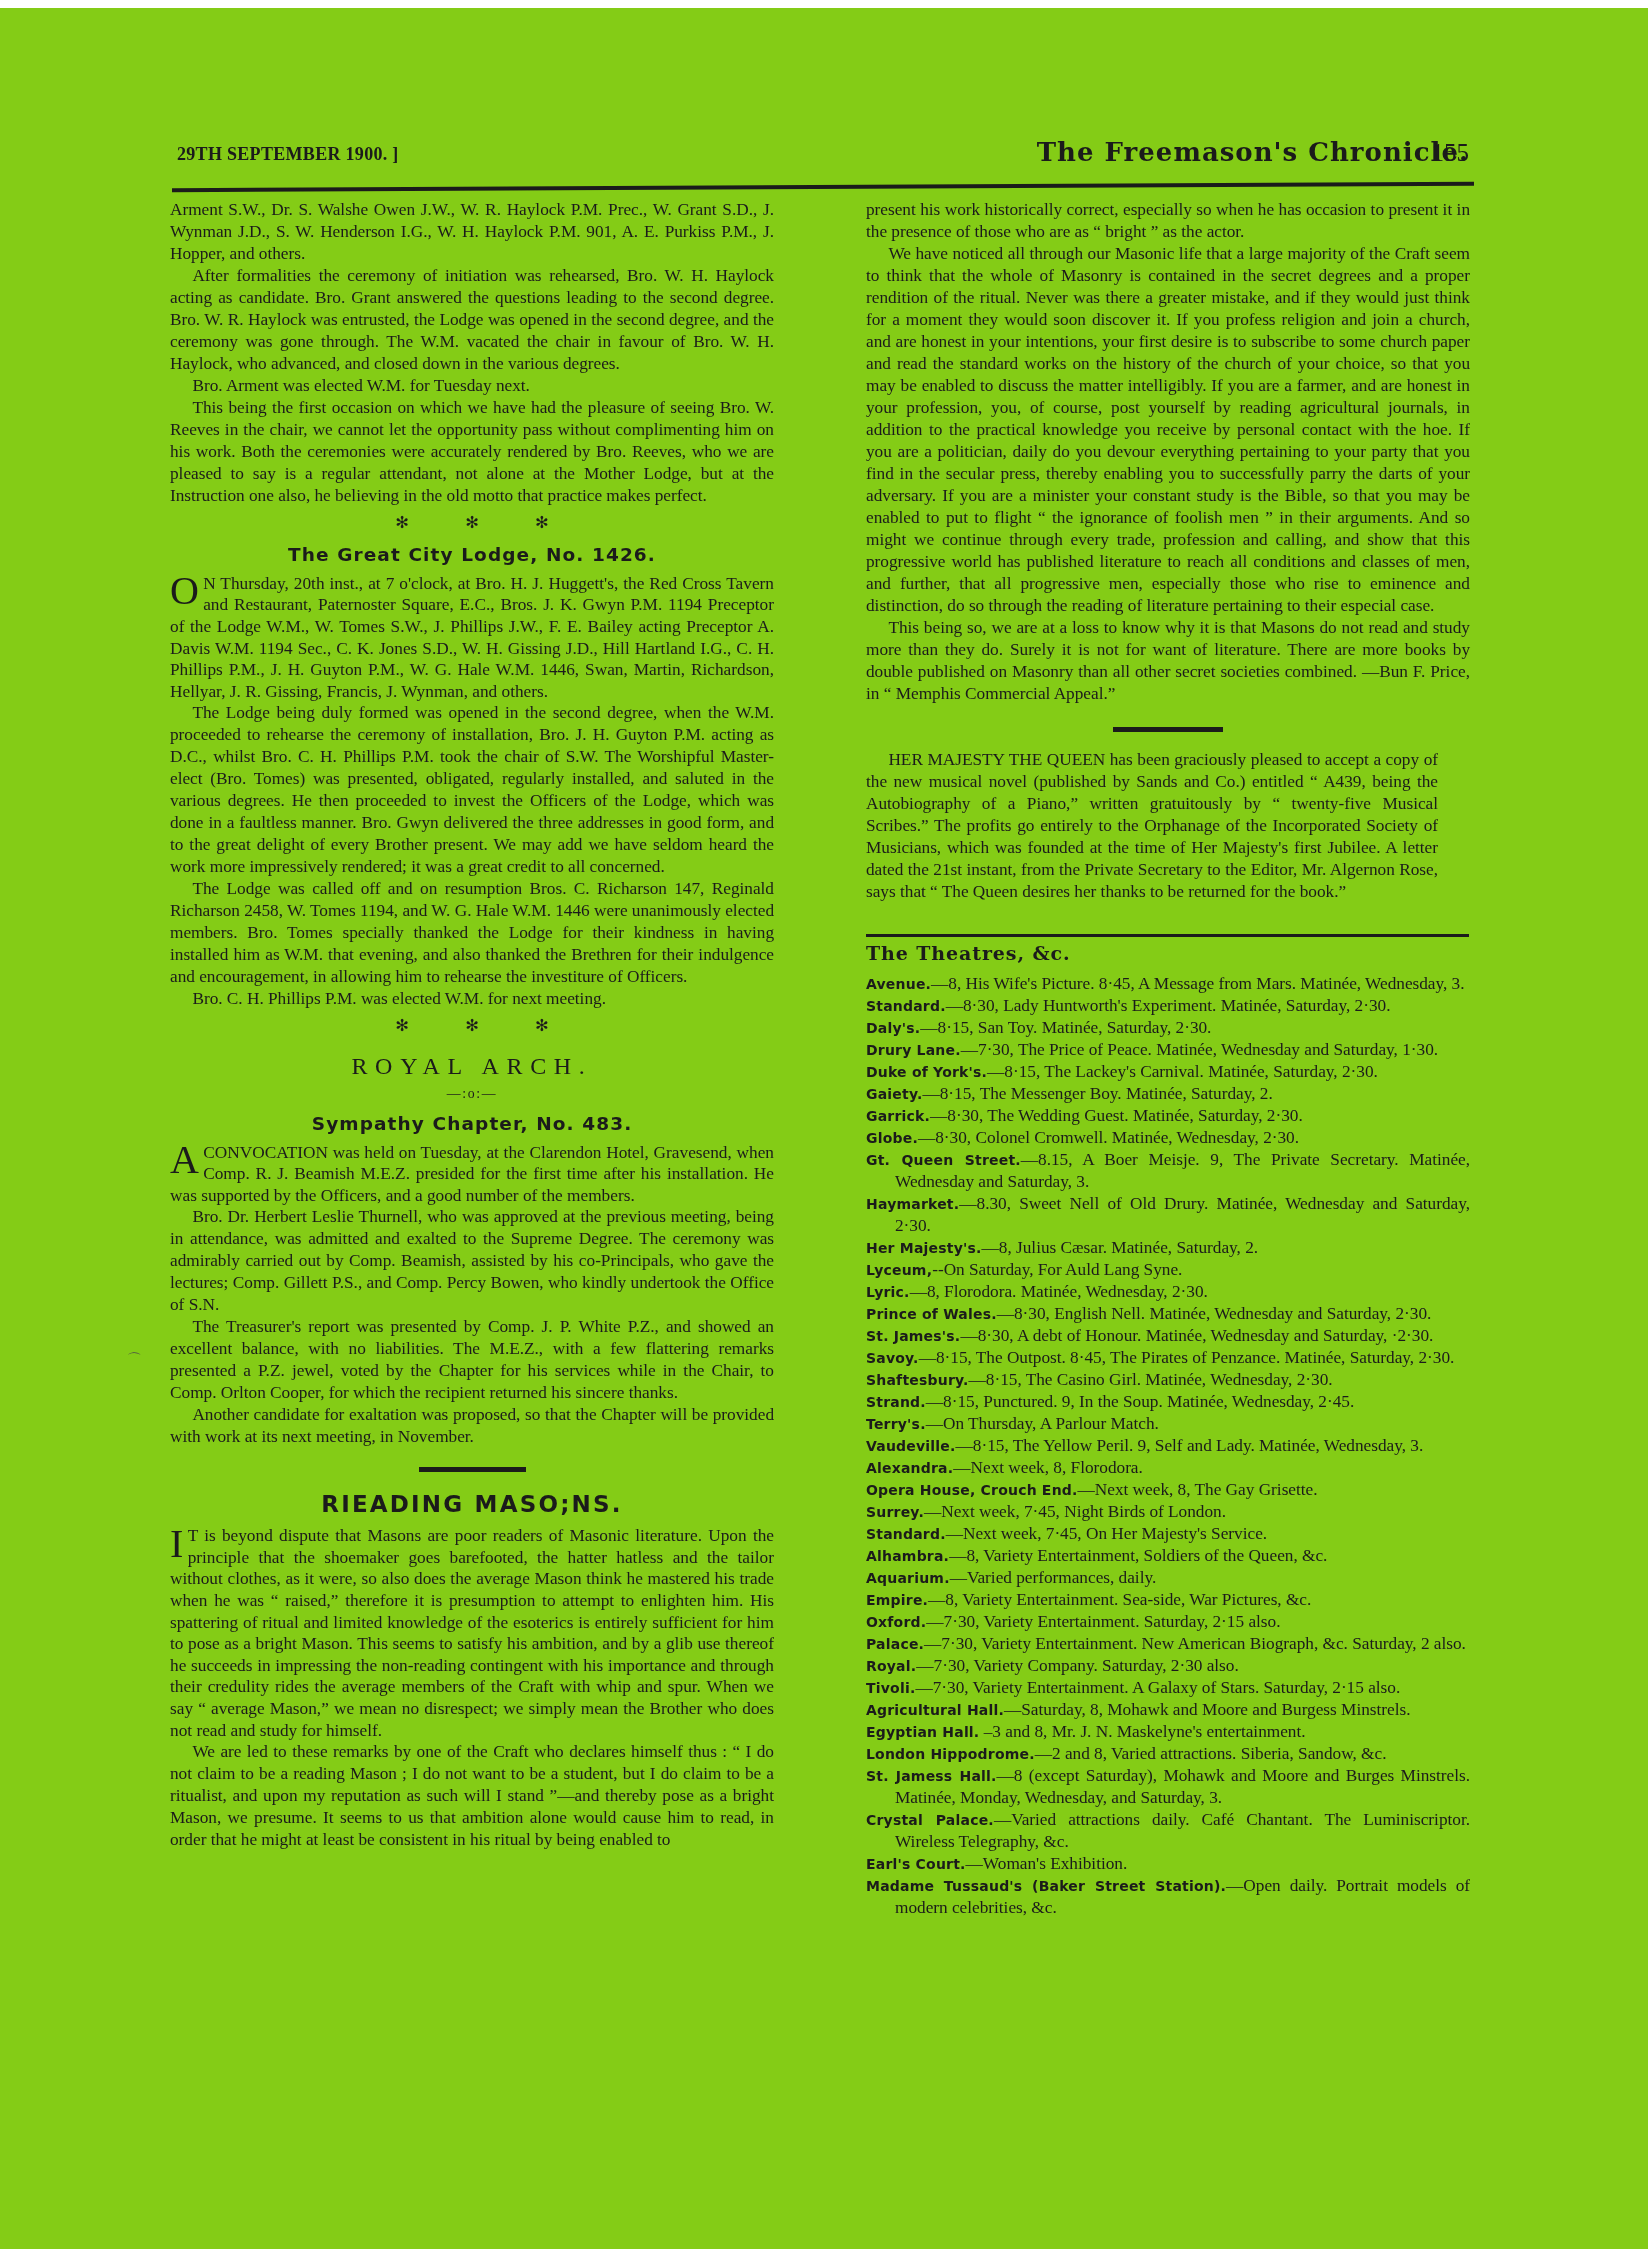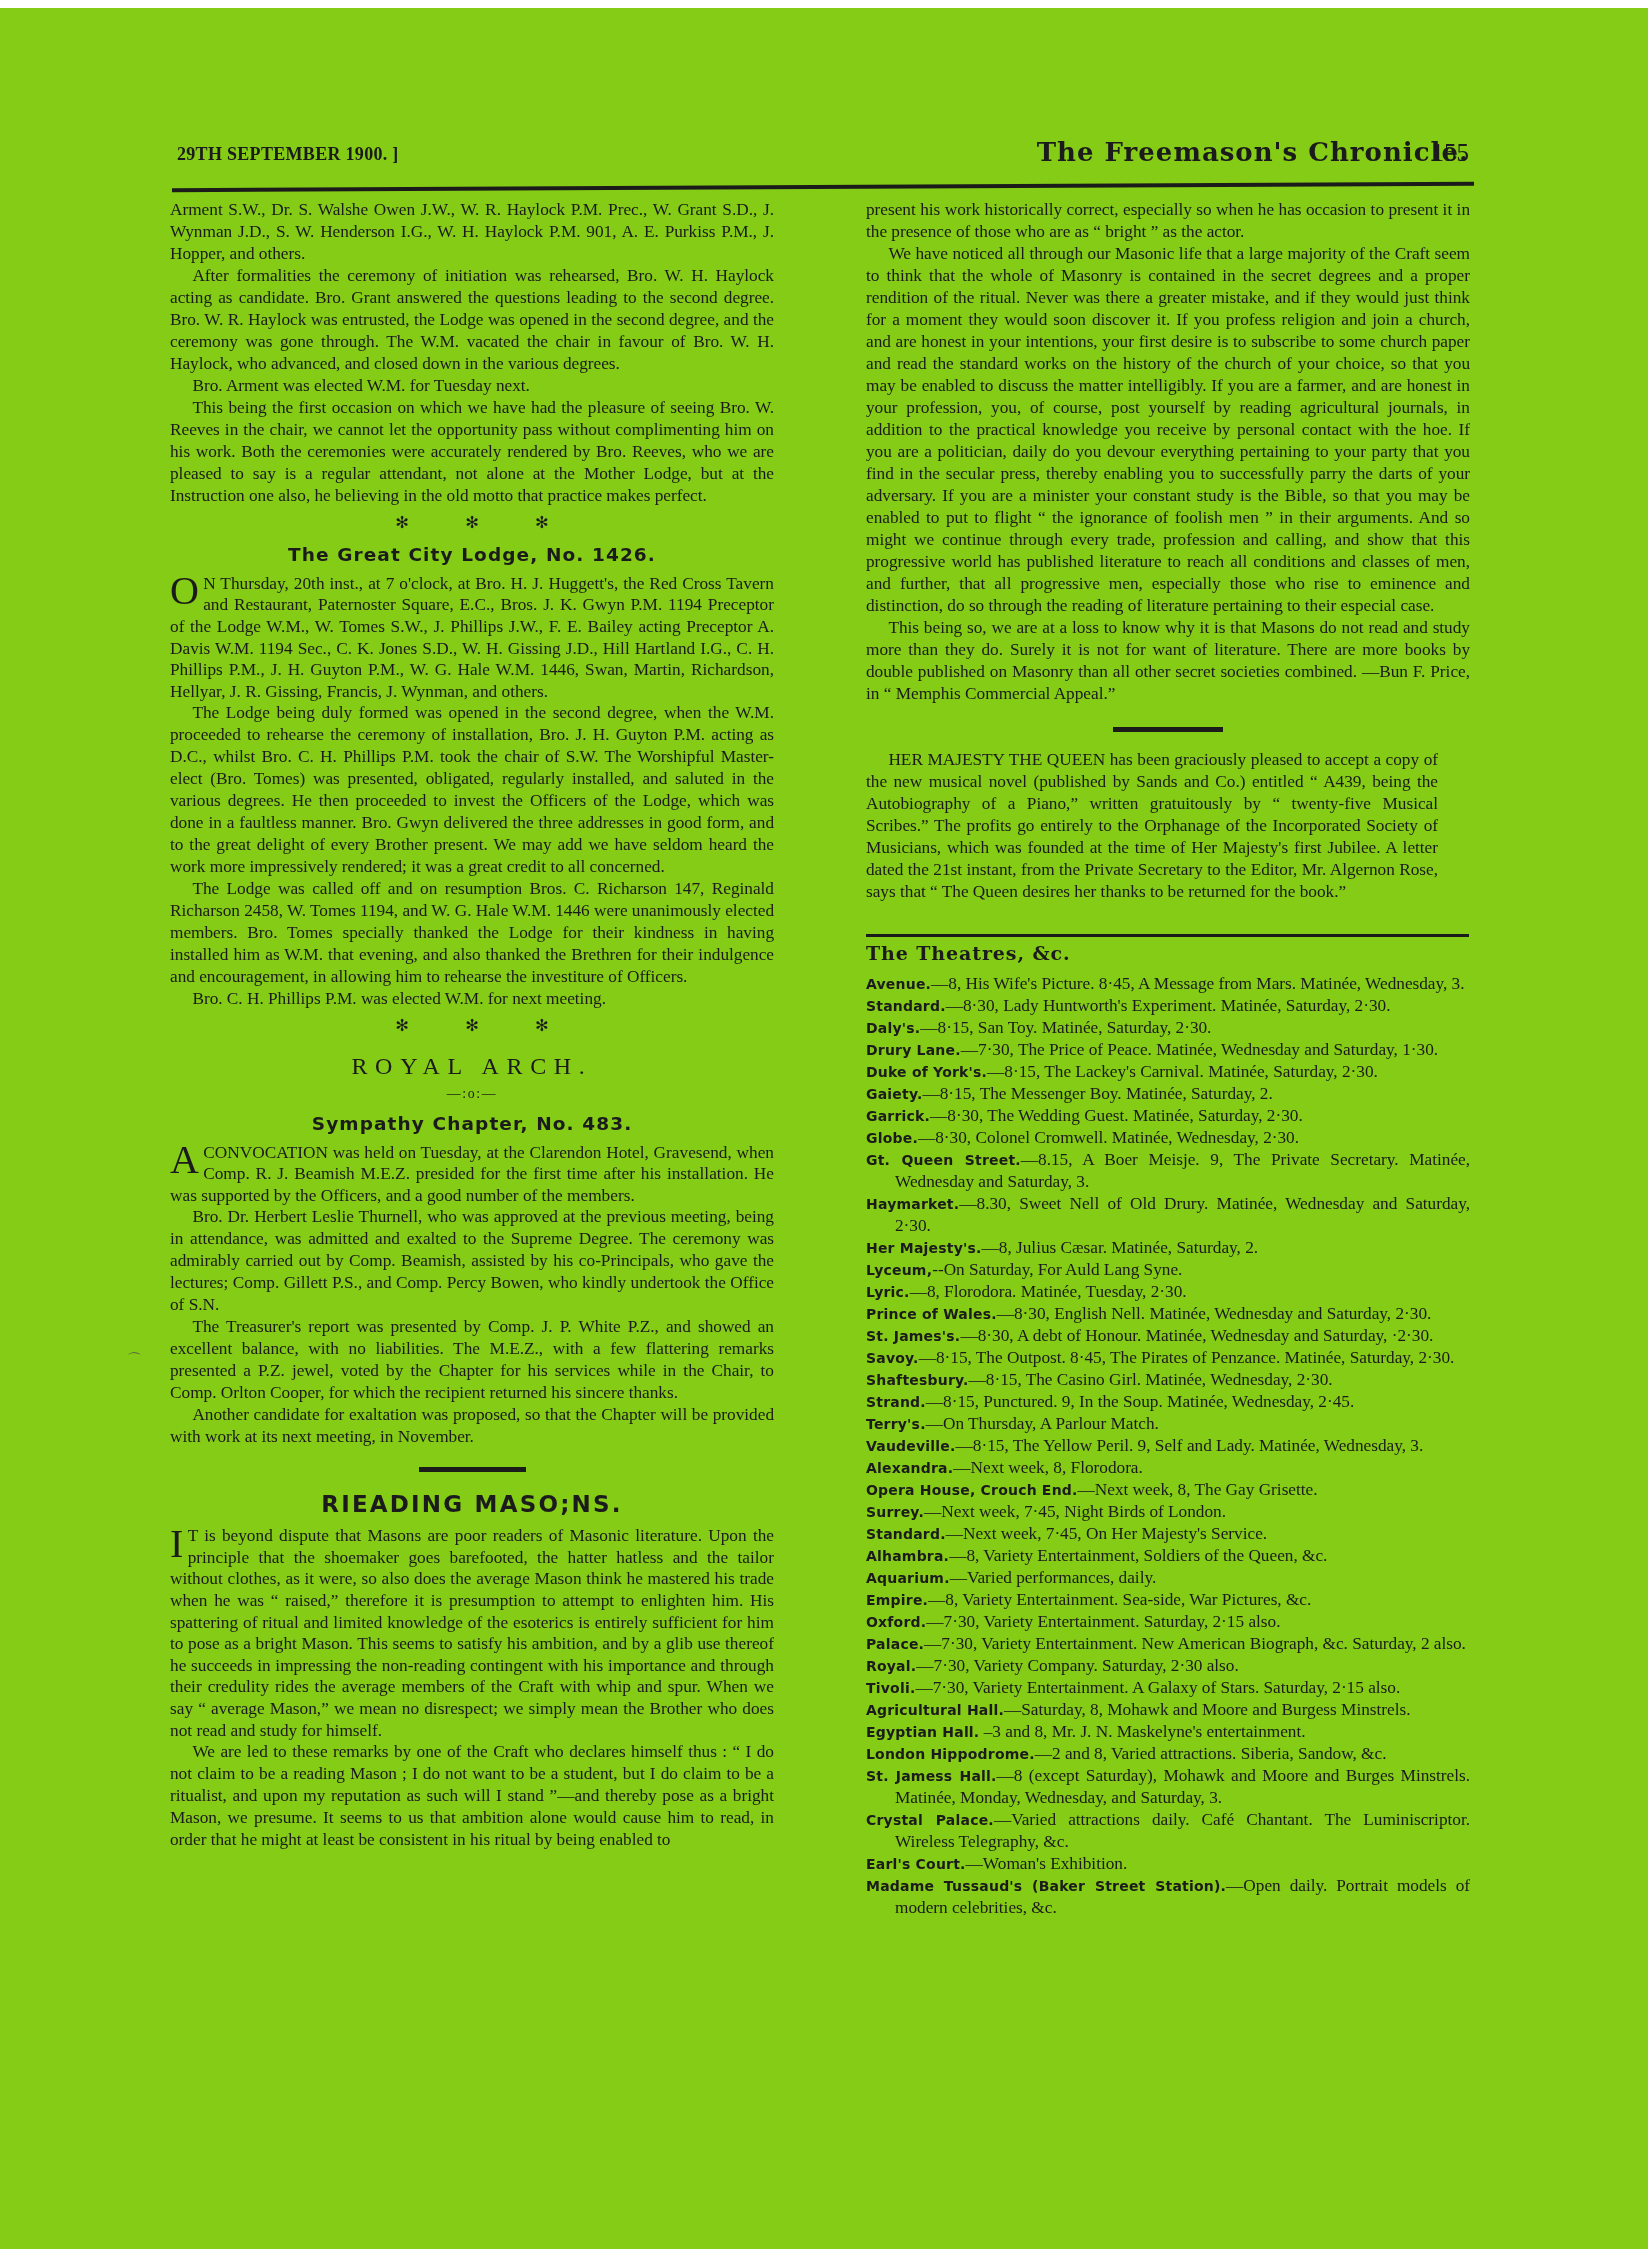--- a/index.html
+++ b/index.html
@@ -283,21 +283,21 @@
         <p class="theatre-item"><span class="vname">Daly's.</span><span>—8·15, San Toy. Matinée, Saturday, 2·30.</span></p>
         <p class="theatre-item"><span class="vname">Drury Lane.</span><span>—7·30, The Price of Peace. Matinée, Wednesday and Saturday, 1·30.</span></p>
         <p class="theatre-item"><span class="vname">Duke of York's.</span><span>—8·15, The Lackey's Carnival. Matinée, Saturday, 2·30.</span></p>
         <p class="theatre-item"><span class="vname">Gaiety.</span><span>—8·15, The Messenger Boy. Matinée, Saturday, 2.</span></p>
         <p class="theatre-item"><span class="vname">Garrick.</span><span>—8·30, The Wedding Guest. Matinée, Saturday, 2·30.</span></p>
         <p class="theatre-item"><span class="vname">Globe.</span><span>—8·30, Colonel Cromwell. Matinée, Wednesday, 2·30.</span></p>
         <p class="theatre-item"><span class="vname">Gt. Queen Street.</span><span>—8.15, A Boer Meisje. 9, The Private Secretary. Matinée, Wednesday and Saturday, 3.</span></p>
         <p class="theatre-item"><span class="vname">Haymarket.</span><span>—8.30, Sweet Nell of Old Drury. Matinée, Wednesday and Saturday, 2·30.</span></p>
         <p class="theatre-item"><span class="vname">Her Majesty's.</span><span>—8, Julius Cæsar. Matinée, Saturday, 2.</span></p>
         <p class="theatre-item"><span class="vname">Lyceum,</span><span>--On Saturday, For Auld Lang Syne.</span></p>
-        <p class="theatre-item"><span class="vname">Lyric.</span><span>—8, Florodora. Matinée, Tuesday, 2·30.</span></p>
+        <p class="theatre-item"><span class="vname">Lyric.</span><span>—8, Florodora. Matinée, Wednesday, 2·30.</span></p>
         <p class="theatre-item"><span class="vname">Prince of Wales.</span><span>—8·30, English Nell. Matinée, Wednesday and Saturday, 2·30.</span></p>
         <p class="theatre-item"><span class="vname">St. James's.</span><span>—8·30, A debt of Honour. Matinée, Wednesday and Saturday, ·2·30.</span></p>
         <p class="theatre-item"><span class="vname">Savoy.</span><span>—8·15, The Outpost. 8·45, The Pirates of Penzance. Matinée, Saturday, 2·30.</span></p>
         <p class="theatre-item"><span class="vname">Shaftesbury.</span><span>—8·15, The Casino Girl. Matinée, Wednesday, 2·30.</span></p>
         <p class="theatre-item"><span class="vname">Strand.</span><span>—8·15, Punctured. 9, In the Soup. Matinée, Wednesday, 2·45.</span></p>
         <p class="theatre-item"><span class="vname">Terry's.</span><span>—On Thursday, A Parlour Match.</span></p>
         <p class="theatre-item"><span class="vname">Vaudeville.</span><span>—8·15, The Yellow Peril. 9, Self and Lady. Matinée, Wednesday, 3.</span></p>
         <p class="theatre-item"><span class="vname">Alexandra.</span><span>—Next week, 8, Florodora.</span></p>
         <p class="theatre-item"><span class="vname">Opera House, Crouch End.</span><span>—Next week, 8, The Gay Grisette.</span></p>
         <p class="theatre-item"><span class="vname">Surrey.</span><span>—Next week, 7·45, Night Birds of London.</span></p>

